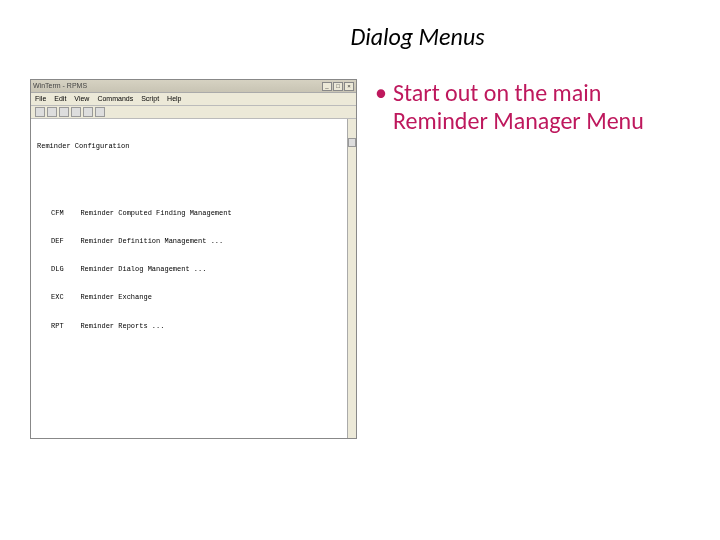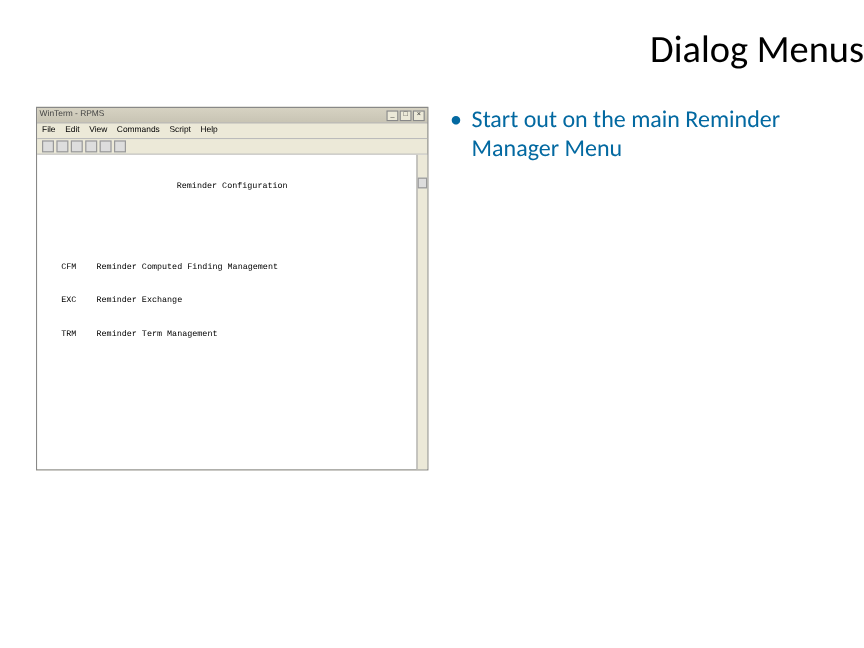--- a/index.html
+++ b/index.html
@@ -8,25 +8,26 @@
       box-sizing: border-box;
     }
     body {
       width: 720px;
       height: 540px;
       background: #ffffff;
       font-family: Calibri, Arial, sans-serif;
       position: relative;
     }
     .slide-title {
-      font-size: 32px;
+      font-size: 24px;
       font-weight: 400;
-      text-align: right;
+      text-align: center;
       padding: 22px 0 0 115px;
       color: #000;
+      font-style: italic;
     }
     .content-area {
       display: flex;
       padding: 28px 30px 0 30px;
       gap: 6px;
       align-items: flex-start;
     }
     .terminal-window {
       width: 327px;
       border: 1px solid #888;
@@ -95,21 +96,20 @@
       background: #ffffff;
       color: #000;
       padding: 4px 6px;
       min-height: 220px;
       font-size: 7px;
       line-height: 1.35;
       white-space: pre;
       position: relative;
     }
     .terminal-heading {
-      text-align: center;
       font-weight: normal;
       margin-bottom: 6px;
       display: block;
     }
     .menu-items {
       margin: 4px 0 8px 14px;
     }
     .menu-line {
       white-space: pre;
     }
@@ -121,22 +121,22 @@
       width: 9px;
       background: #ece9d8;
       border-left: 1px solid #aaa;
     }
     .scrollbar-arrow {
       height: 9px;
       background: #ddd;
       border: 1px solid #999;
     }
     .bullet-list {
-      font-size: 20px;
-      color: #0369a1;
+      font-size: 24px;
+      color: #be185d;
       list-style: none;
       padding-left: 12px;
       line-height: 1.18;
     }
     .bullet-list li {
       position: relative;
       padding-left: 18px;
       margin-bottom: 3px;
     }
     .bullet-list li::before {
@@ -180,22 +180,24 @@
       <div class="toolbar-icon"></div>
       <div class="toolbar-icon"></div>
       <div class="toolbar-icon"></div>
     </div>
 
     <div class="terminal-body">
       <span class="terminal-heading">Reminder Configuration</span>
 
       <div class="menu-items">
         <div class="menu-line"><span>CFM</span>    <span>Reminder Computed Finding Management</span></div>
+        <div class="menu-line"><span>DEF</span>    <span>Reminder Definition Management ...</span></div>
+        <div class="menu-line"><span>DLG</span>    <span>Reminder Dialog Management ...</span></div>
         <div class="menu-line"><span>EXC</span>    <span>Reminder Exchange</span></div>
-        <div class="menu-line"><span>TRM</span>    <span>Reminder Term Management</span></div>
+        <div class="menu-line"><span>RPT</span>    <span>Reminder Reports ...</span></div>
       </div>
 
       
 
       
 
       <div class="scrollbar-track">
         <div class="scrollbar-arrow"></div>
         
       </div>

